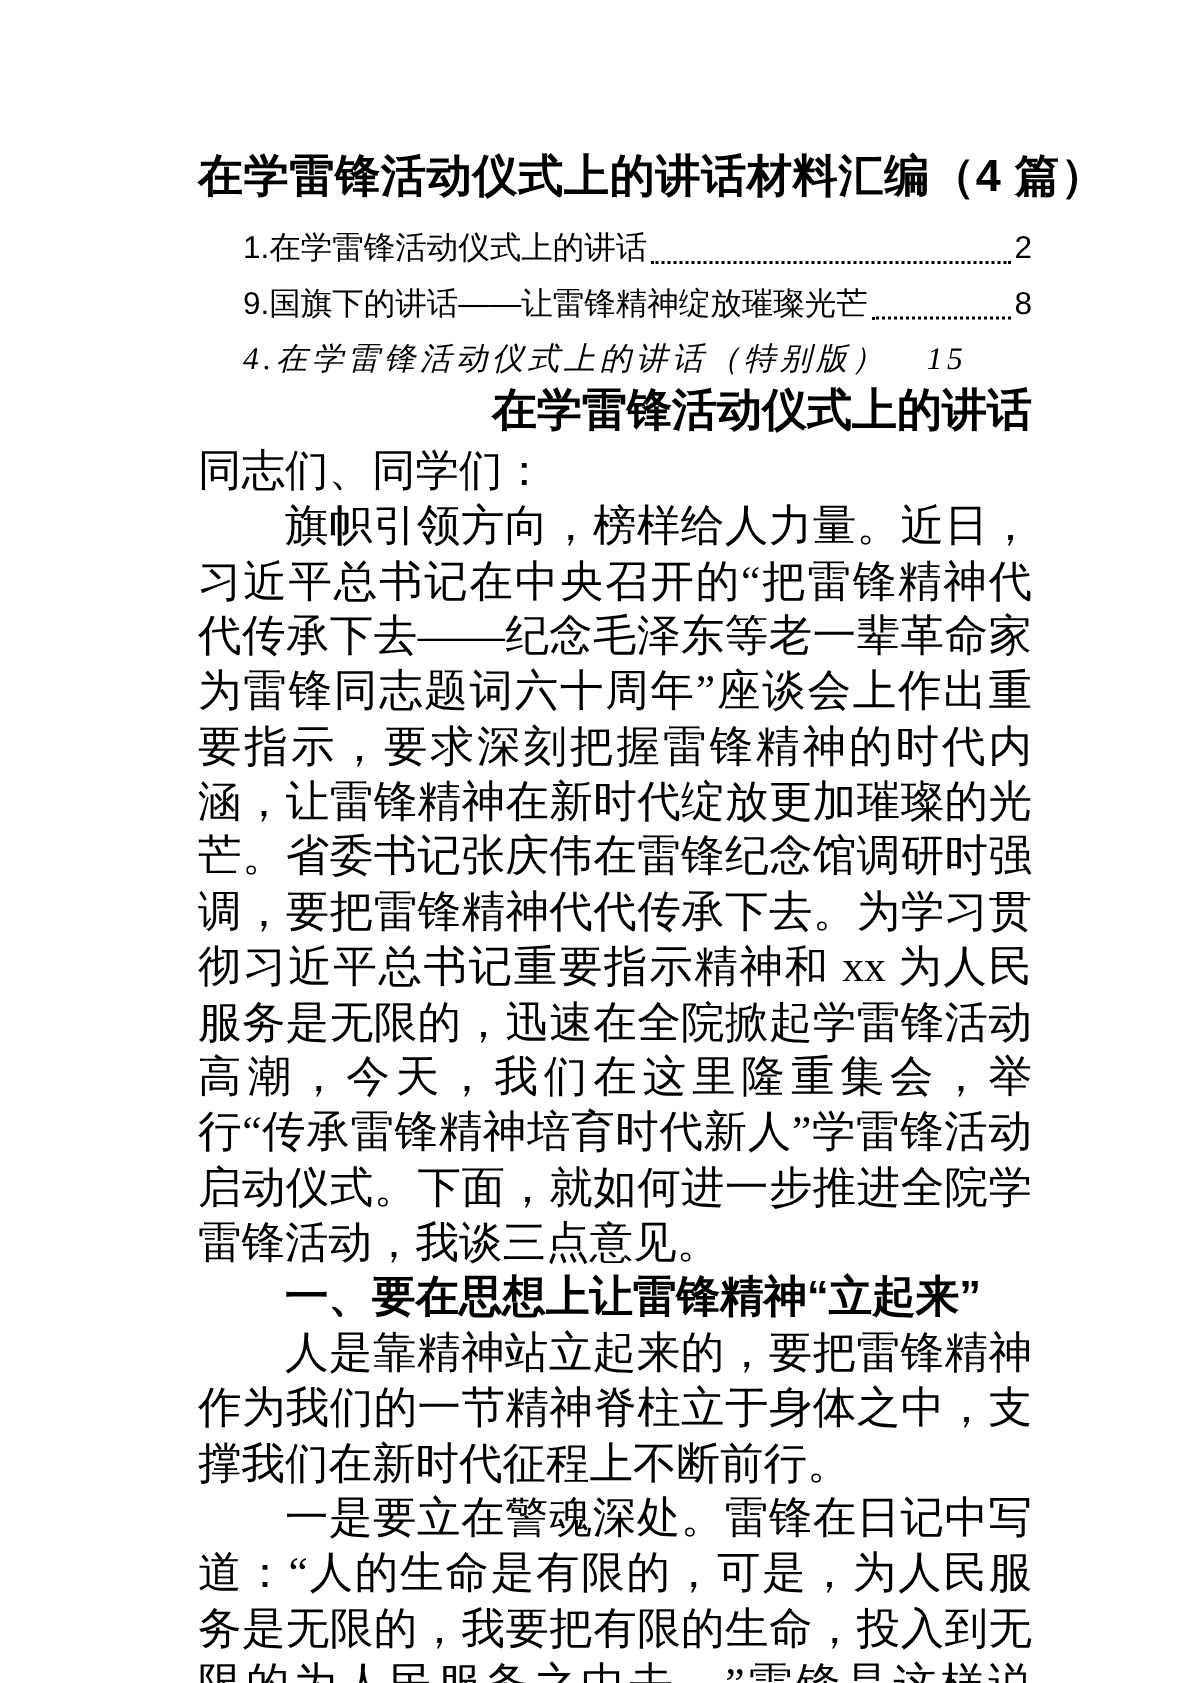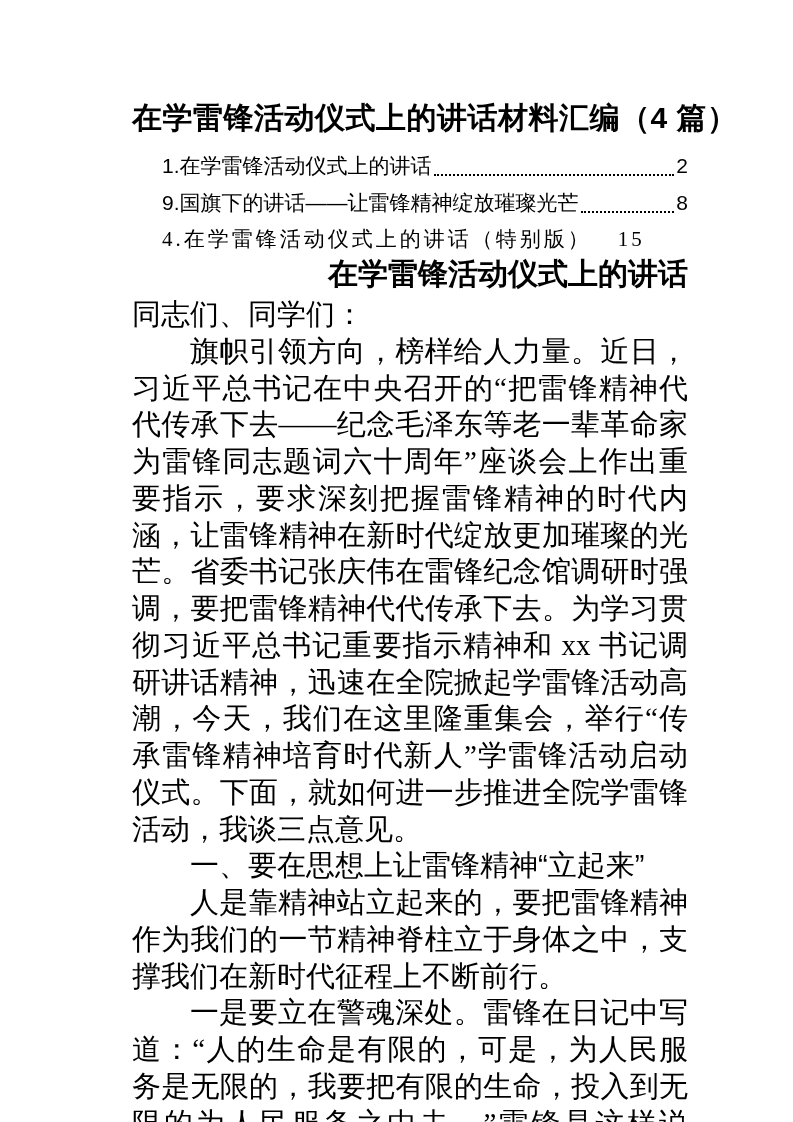--- a/index.html
+++ b/index.html
@@ -33,20 +33,21 @@
     margin-top: 7px;
     padding-left: 30px;
     font-family: "Liberation Sans", sans-serif;
     font-size: 21px;
     line-height: 37px;
   }
   .toc-row { display: flex; align-items: baseline; }
   .toc-row.serif {
     font-family: "Liberation Serif", serif;
     letter-spacing: 3px;
+    font-style: italic;
   }
   .toc-leader {
     flex: 1;
     align-self: flex-end;
     border-bottom: 2.2px dotted #000;
     margin: 0 2px 8px 2px;
     min-width: 20px;
   }
   .toc-page { white-space: nowrap; }
   .toc-row.serif .toc-page { margin-left: 26px; }
@@ -64,21 +65,21 @@
     font-size: 29px;
     line-height: 36.75px;
     text-align: justify;
     text-justify: inter-ideograph;
   }
   .body-text p.salutation { text-indent: 0; }
   .body-text p.para { text-indent: 2em; }
   .body-text p.heading {
     text-indent: 2em;
     font-family: "Liberation Sans", sans-serif;
-    font-weight: normal;
+    font-weight: bold;
   }
 </style>
 </head>
 <body>
 
 <div class="page">
   <div class="content">
     <div class="doc-title">在学雷锋活动仪式上的讲话材料汇编（4 篇）</div>
     <div class="toc" id="toc">
         <div class="toc-row">
@@ -92,19 +93,19 @@
           <span class="toc-page">8</span>
         </div>
         <div class="toc-row serif">
           <span class="toc-label">4.在学雷锋活动仪式上的讲话（特别版）</span>
           <span class="toc-page">15</span>
         </div>
       </div>
     <div class="section-title">在学雷锋活动仪式上的讲话</div>
     <div class="body-text" id="body-text">
         <p class="salutation">同志们、同学们：</p>
-        <p class="para">旗帜引领方向，榜样给人力量。近日，习近平总书记在中央召开的“把雷锋精神代代传承下去——纪念毛泽东等老一辈革命家为雷锋同志题词六十周年”座谈会上作出重要指示，要求深刻把握雷锋精神的时代内涵，让雷锋精神在新时代绽放更加璀璨的光芒。省委书记张庆伟在雷锋纪念馆调研时强调，要把雷锋精神代代传承下去。为学习贯彻习近平总书记重要指示精神和 xx 书记调研讲话精神，迅速在全院掀起学雷锋活动高潮，今天，我们在这里隆重集会，举行“传承雷锋精神培育时代新人”学雷锋活动启动仪式。下面，就如何进一步推进全院学雷锋活动，我谈三点意见。</p>
+        <p class="para">旗帜引领方向，榜样给人力量。近日，习近平总书记在中央召开的“把雷锋精神代代传承下去——纪念毛泽东等老一辈革命家为雷锋同志题词六十周年”座谈会上作出重要指示，要求深刻把握雷锋精神的时代内涵，让雷锋精神在新时代绽放更加璀璨的光芒。省委书记张庆伟在雷锋纪念馆调研时强调，要把雷锋精神代代传承下去。为学习贯彻习近平总书记重要指示精神和 xx 为人民服务是无限的，迅速在全院掀起学雷锋活动高潮，今天，我们在这里隆重集会，举行“传承雷锋精神培育时代新人”学雷锋活动启动仪式。下面，就如何进一步推进全院学雷锋活动，我谈三点意见。</p>
         <p class="heading">一、要在思想上让雷锋精神“立起来”</p>
         <p class="para">人是靠精神站立起来的，要把雷锋精神作为我们的一节精神脊柱立于身体之中，支撑我们在新时代征程上不断前行。</p>
         <p class="para">一是要立在警魂深处。雷锋在日记中写道：“人的生命是有限的，可是，为人民服务是无限的，我要把有限的生命，投入到无限的为人民服务之中去。”雷锋是这样说的，也是</p>
       </div>
   </div>
 </div>
 
 </body></html>

